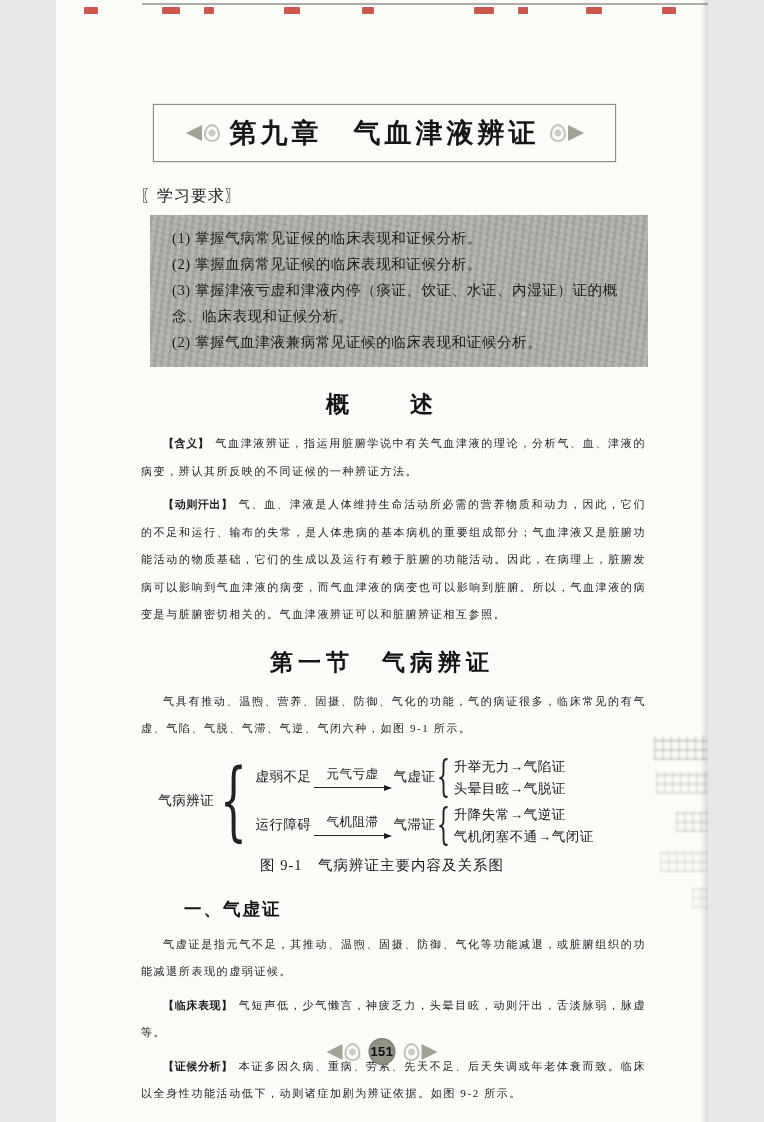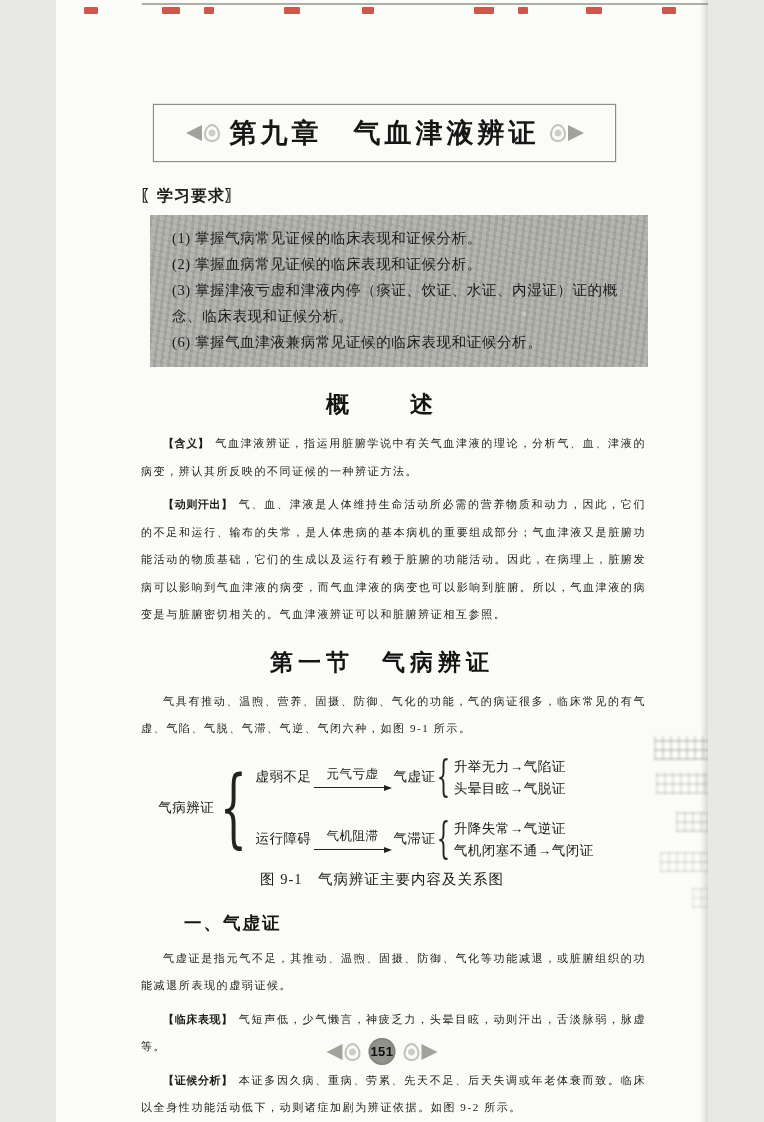--- a/index.html
+++ b/index.html
@@ -28,21 +28,21 @@
     font-size:27px;font-weight:bold;letter-spacing:4px;color:#161616;
     font-family:"Liberation Serif","DejaVu Serif",serif;
   }
   .orn{display:flex;align-items:center;gap:2px;}
   .orn .tri-l{width:0;height:0;border-right:16px solid #a2a29a;border-top:8px solid transparent;border-bottom:8px solid transparent;}
   .orn .tri-r{width:0;height:0;border-left:16px solid #a2a29a;border-top:8px solid transparent;border-bottom:8px solid transparent;}
   .orn .curl{width:12px;height:14px;border:2px solid #c2c2ba;border-radius:50% 50% 50% 50%/60% 60% 40% 40%;
     background:radial-gradient(circle at 50% 50%, rgba(160,160,152,.5) 0 3px, transparent 4px);}
   
   .lr-heading{
-    margin:24px 0 8px 84px;font-size:16px;font-weight:bold;
+    margin:24px 0 8px 84px;font-size:16px;font-weight:normal;
     font-family:"Liberation Sans","DejaVu Sans",sans-serif;letter-spacing:1px;
   }
   .lr-box{
     margin:6px 60px 0 94px;padding:10px 16px 12px 22px;
     background-color:#b4b4ae;
     background-image:
       radial-gradient(circle at 15% 25%, rgba(255,255,255,.28) 0 2px, transparent 3px),
       radial-gradient(circle at 75% 65%, rgba(255,255,255,.22) 0 2px, transparent 3px),
       repeating-linear-gradient(97deg, rgba(112,112,106,.20) 0 3px, rgba(196,196,190,.14) 3px 7px),
       repeating-linear-gradient(13deg, rgba(96,96,90,.12) 0 2px, transparent 2px 6px);
@@ -61,21 +61,21 @@
   }
   .plabel{font-family:"Liberation Sans","DejaVu Sans",sans-serif;font-weight:bold;margin-right:.55em;letter-spacing:.5px;}
   
   .figure{
     margin:14px auto 0 auto;width:fit-content;display:flex;align-items:center;
     font-size:13.5px;letter-spacing:.5px;color:#171717;transform:translateX(-6px);
   }
   .brace{font-family:"DejaVu Serif",serif;font-weight:300;color:#222;line-height:.85;transform:scaleX(.5);}
   .brace.outer{font-size:86px;margin:0 -6px 0 -8px;}
   .brace.inner{font-size:42px;margin:0 -4px 0 -5px;}
-  .branches{display:flex;flex-direction:column;gap:21px;}
+  .branches{display:flex;flex-direction:column;gap:7px;}
   .branch{display:flex;align-items:center;}
   .harrow{display:flex;flex-direction:column;align-items:center;margin:0 3px;}
   .harrow .alabel{font-size:12.5px;line-height:14px;margin-bottom:0;}
   .harrow .shaft{width:76px;height:6px;border-bottom:1.5px solid #222;position:relative;}
   .harrow .shaft::after{
     content:"";position:absolute;right:-2px;bottom:-4.5px;
     border-left:8px solid #222;border-top:3.5px solid transparent;border-bottom:3.5px solid transparent;
   }
   .subcol{display:flex;flex-direction:column;gap:3px;}
   .subitem{line-height:19px;white-space:nowrap;}
@@ -128,21 +128,21 @@
       <span class="curl"></span>
         <span class="tri-r"></span>
     </span>
   </div>
 
   <div class="lr-heading">〖学习要求〗</div>
   <div class="lr-box">
     <div class="lr-item">(1) 掌握气病常见证候的临床表现和证候分析。</div>
     <div class="lr-item">(2) 掌握血病常见证候的临床表现和证候分析。</div>
     <div class="lr-item">(3) 掌握津液亏虚和津液内停（痰证、饮证、水证、内湿证）证的概念、临床表现和证候分析。</div>
-    <div class="lr-item">(6) 掌握气血津液兼病常见证候的临床表现和证候分析。</div>
+    <div class="lr-item">(2) 掌握气血津液兼病常见证候的临床表现和证候分析。</div>
   </div>
 
   <div class="h-center">概　　述</div>
   <div class="body-col">
     <p class="para"><span class="plabel">【含义】</span><span>气血津液辨证，指运用脏腑学说中有关气血津液的理论，分析气、血、津液的病变，辨认其所反映的不同证候的一种辨证方法。</span></p>
     <p class="para mt6"><span class="plabel">【动则汗出】</span><span>气、血、津液是人体维持生命活动所必需的营养物质和动力，因此，它们的不足和运行、输布的失常，是人体患病的基本病机的重要组成部分；气血津液又是脏腑功能活动的物质基础，它们的生成以及运行有赖于脏腑的功能活动。因此，在病理上，脏腑发病可以影响到气血津液的病变，而气血津液的病变也可以影响到脏腑。所以，气血津液的病变是与脏腑密切相关的。气血津液辨证可以和脏腑辨证相互参照。</span></p>
   </div>
 
   <div class="h-center" style="margin-top:18px;">第一节　气病辨证</div>
   <div class="body-col">

